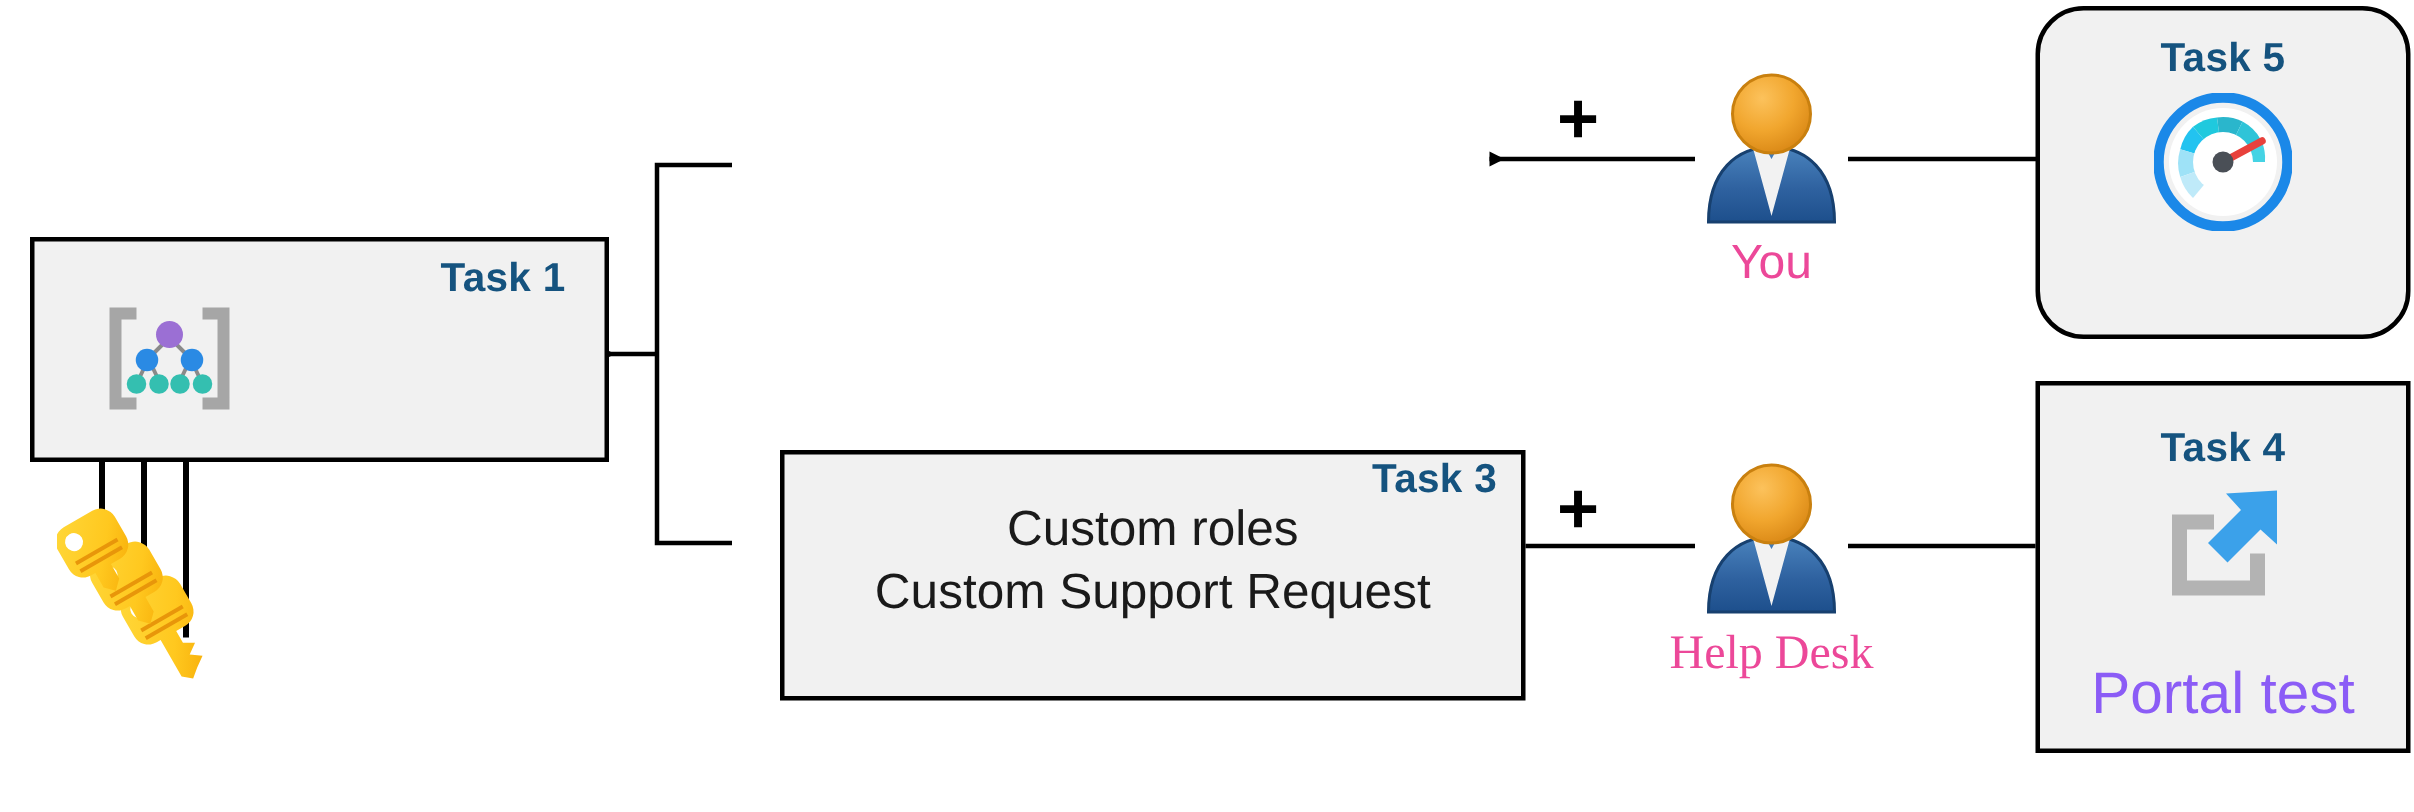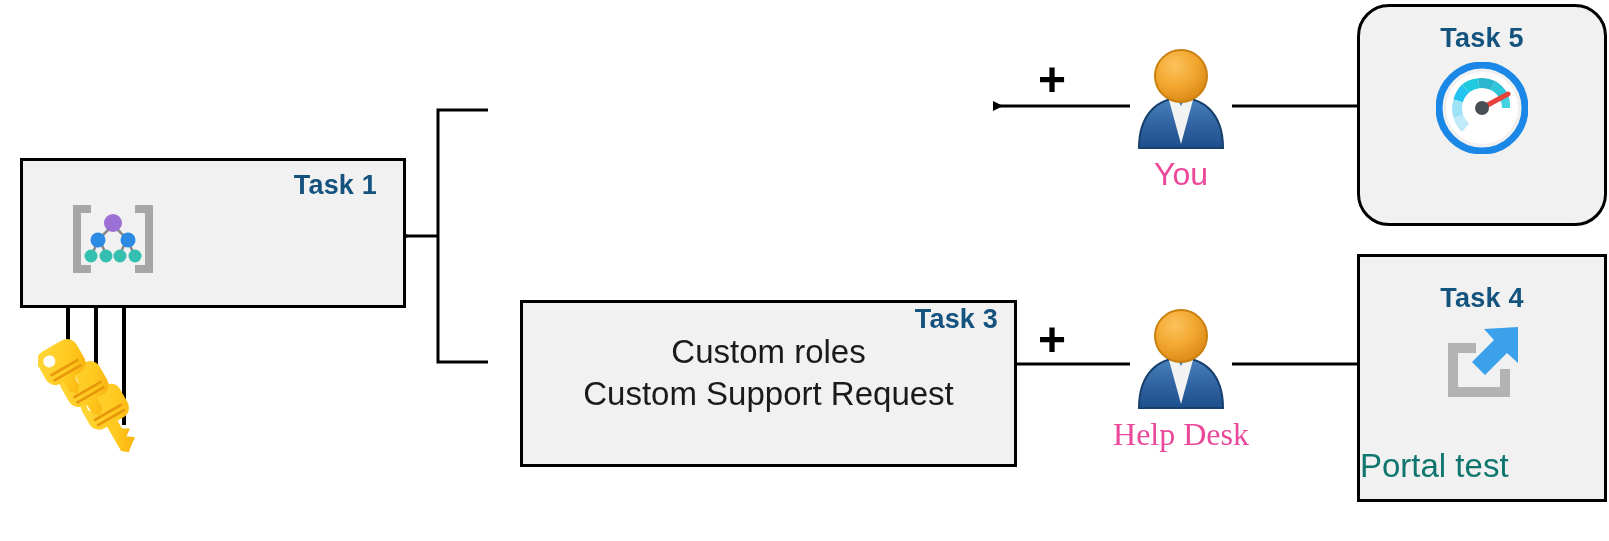--- a/index.html
+++ b/index.html
@@ -70,21 +70,21 @@
     position: absolute; left: 0; right: 0; bottom: 10px;
     text-align: center; font-size: 33px; color: #1a1a1a;
   }
 
   
   #task4 { left: 1357px; top: 254px; width: 250px; height: 248px; }
   #task4 .task-tag { left: 0; right: 0; text-align: center; top: 26px; }
   #task4 .icon-slot { position: absolute; left: 50%; top: 68px; transform: translateX(-50%); }
   #task4 .box-caption {
     position: absolute; left: 0; right: 0; bottom: 14px;
-    text-align: left; font-size: 33px; color: #0f766e;
+    text-align: center; font-size: 39px; color: #8b5cf6;
   }
 
   
   .person { position: absolute; }
   .person .person-caption {
     position: absolute; left: 50%; transform: translateX(-50%);
     text-align: center; font-size: 32px; color: #ec4899;
     line-height: 37px; white-space: nowrap;
   }
   #person-you { left: 1131px; top: 48px; }

